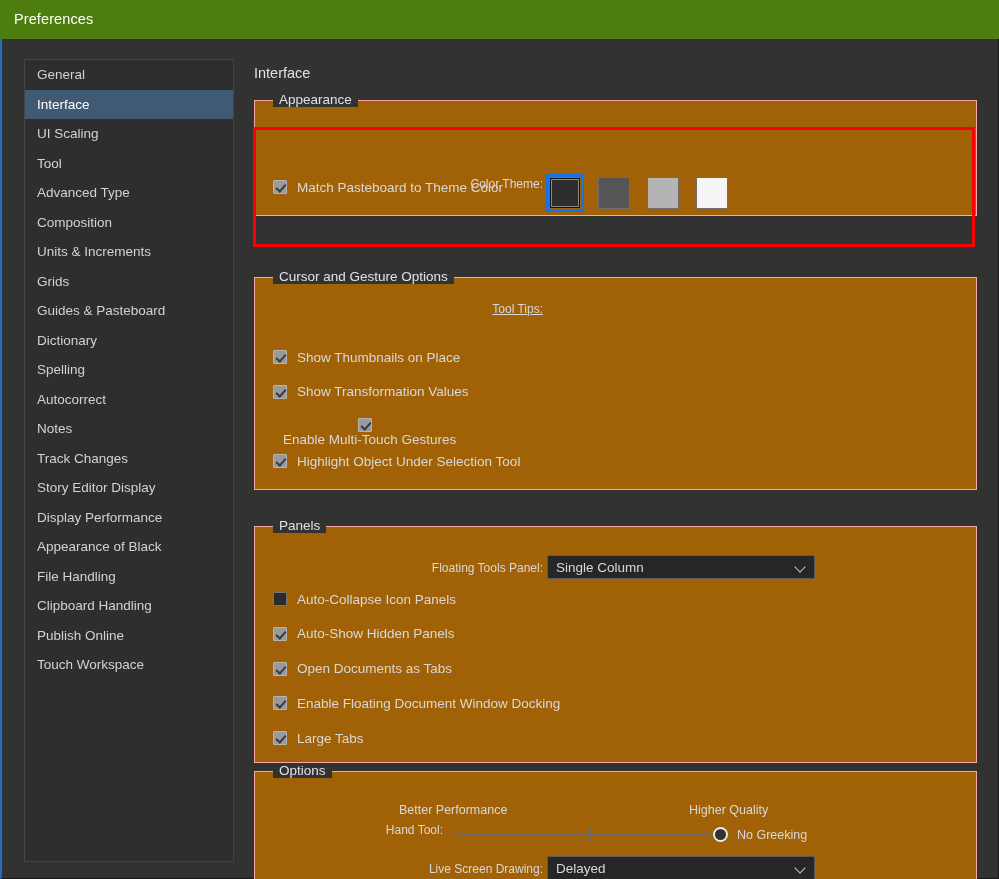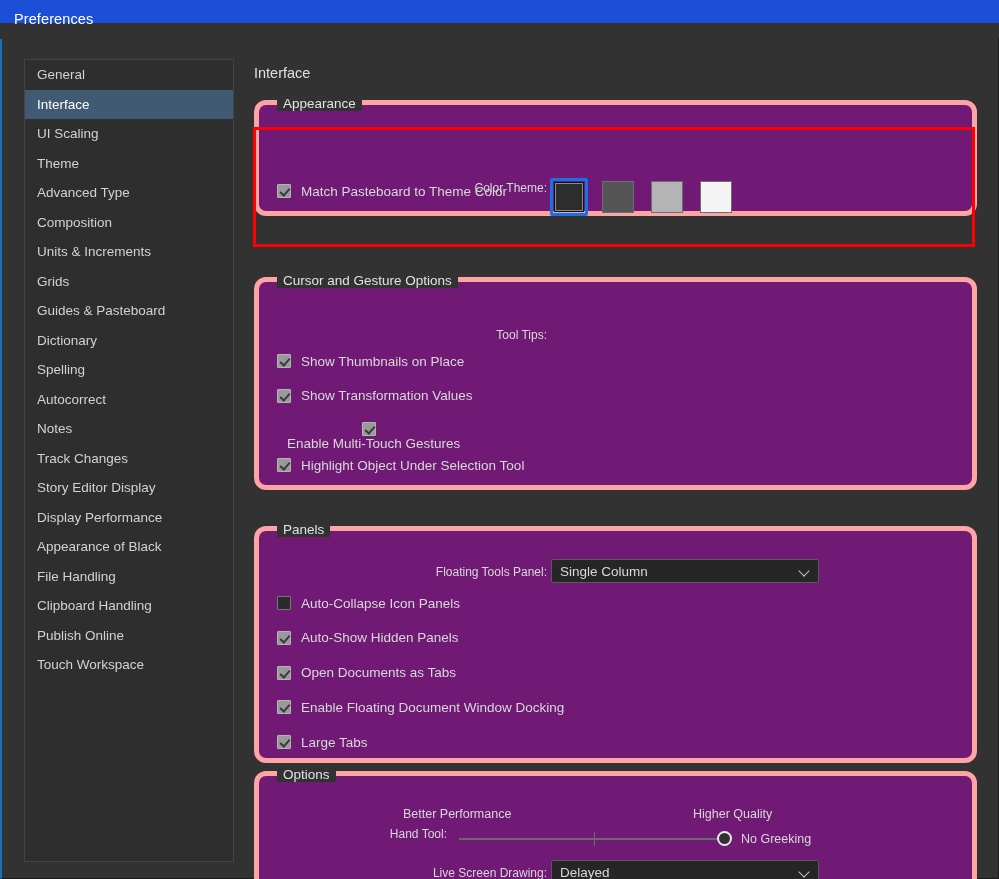--- a/index.html
+++ b/index.html
@@ -21,22 +21,22 @@
     left: 0; top: 0;
     width: 999px; height: 879px;
     background: #323232;
     box-sizing: border-box;
   }
 
   
   .titlebar {
     position: absolute;
     left: 0; top: 0;
-    width: 999px; height: 23px;
-    background: #1d4ed8;
+    width: 999px; height: 39px;
+    background: #4d7c0f;
   }
   .titlebar-text {
     position: absolute;
     left: 14px; top: 11px;
     font-size: 14.5px;
     color: #ffffff;
     letter-spacing: 0.1px;
   }
 
   
@@ -84,24 +84,24 @@
   .content-title {
     position: absolute;
     left: 2px; top: 6px;
     font-size: 14.5px;
     color: #e0e0e0;
   }
 
   
   .group {
     position: absolute;
-    border: 5px solid #fca5a5;
-    border-radius: 12px;
-    box-sizing: border-box;
-    background: #701a75;
+    border: 1px solid #fca5a5;
+    border-radius: 0;
+    box-sizing: border-box;
+    background: #a16207;
   }
   .group-title {
     position: absolute;
     top: -9px;
     left: 18px;
     padding: 0 6px;
     background: #323232;
     font-size: 13.5px;
     color: #e2e2e2;
     white-space: nowrap;
@@ -270,21 +270,21 @@
   <div class="titlebar">
     <div class="titlebar-text">Preferences</div>
   </div>
 
   <div class="dialog-body">
 
     <div class="sidebar">
         <div class="sidebar-item"><span>General</span></div>
         <div class="sidebar-item selected"><span>Interface</span></div>
         <div class="sidebar-item"><span>UI Scaling</span></div>
-        <div class="sidebar-item"><span>Theme</span></div>
+        <div class="sidebar-item"><span>Tool</span></div>
         <div class="sidebar-item"><span>Advanced Type</span></div>
         <div class="sidebar-item"><span>Composition</span></div>
         <div class="sidebar-item"><span>Units &amp; Increments</span></div>
         <div class="sidebar-item"><span>Grids</span></div>
         <div class="sidebar-item"><span>Guides &amp; Pasteboard</span></div>
         <div class="sidebar-item"><span>Dictionary</span></div>
         <div class="sidebar-item"><span>Spelling</span></div>
         <div class="sidebar-item"><span>Autocorrect</span></div>
         <div class="sidebar-item"><span>Notes</span></div>
         <div class="sidebar-item"><span>Track Changes</span></div>
@@ -323,21 +323,21 @@
 
         <div class="cbrow" style="left:18px; top:77px;">
           <div class="checkbox checked"></div>
           <div class="cb-label">Match Pasteboard to Theme Color</div>
         </div>
       </div>
 
       <div class="group" id="group-cursor">
         <div class="group-title">Cursor and Gesture Options</div>
 
-        <div class="row-label" style="left:110px; top:46px; width:178px;">Tool Tips:</div>
+        <div class="row-label" style="left:110px; top:24px; width:178px;text-decoration:underline;">Tool Tips:</div>
 
 
         <div>
             <div class="cbrow" style="left: 18px; top: 70px;">
               <div class="checkbox checked"></div>
               <div class="cb-label">Show Thumbnails on Place</div>
             </div>
             <div class="cbrow" style="left: 18px; top: 104.8px;">
               <div class="checkbox checked"></div>
               <div class="cb-label">Show Transformation Values</div>

